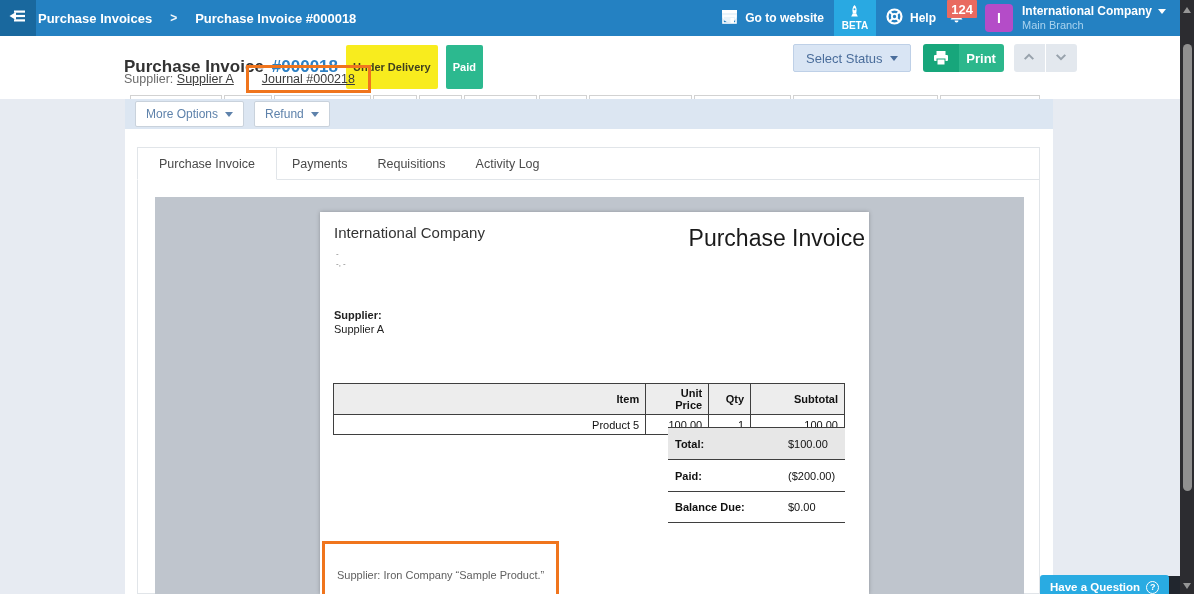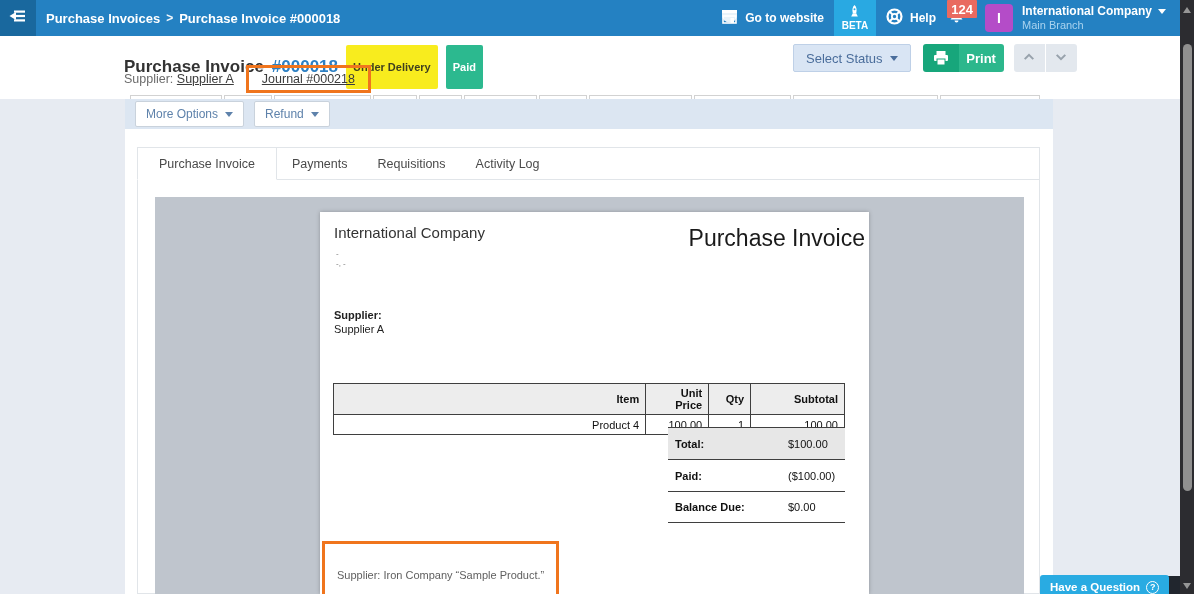--- a/index.html
+++ b/index.html
@@ -8,21 +8,21 @@
     font-family:"Liberation Sans", sans-serif;
     background:#e7ebf2;
     position:relative;
     overflow:hidden;
   }
   .abs { position:absolute; }
 
   
   .topbar { left:0; top:0; width:1180px; height:36px; background:#2481c2; display:flex; align-items:center; color:#fff; }
   .back-btn { width:36px; height:36px; background:#19689e; display:flex; align-items:center; justify-content:center; flex:0 0 auto; cursor:pointer; }
-  .breadcrumb { display:flex; align-items:center; gap:6px; margin-left:10px; font-size:13px; font-weight:bold;text-align:center; }
+  .breadcrumb { display:flex; align-items:center; gap:18px; margin-left:2px; font-size:13px; font-weight:bold;text-align:center; }
   .crumb { cursor:pointer; }
   .crumb-sep { font-size:12px; font-weight:bold; opacity:.95; }
   .topbar-right { margin-left:auto; display:flex; align-items:center; height:36px; }
   .tb-item { display:flex; align-items:center; gap:7px; font-size:12px; font-weight:bold; cursor:pointer; }
   .beta-tile { width:42px; height:36px; background:#29a9e2; display:flex; flex-direction:column; align-items:center; justify-content:center; font-size:10px; font-weight:bold; margin:0 10px; cursor:pointer; }
   .bell-wrap { position:relative; margin:0 20px 0 12px; cursor:pointer; }
   .bell-badge { position:absolute; top:-7px; right:-12px; background:#e96a60; color:#fff; font-size:13px; font-weight:bold; border-radius:1px; padding:1.5px 4px; }
   .avatar { width:28px; height:28px; border-radius:4px; background:#b44cc8; color:#fff; font-size:14px; font-weight:bold; display:flex; align-items:center; justify-content:center; cursor:pointer; }
   .company-block { margin:0 14px 0 9px; line-height:1.15; cursor:pointer; }
   .company-line1 { font-size:12px; font-weight:bold; display:flex; align-items:center; gap:6px; }
@@ -279,36 +279,36 @@
     <thead>
       <tr>
         <th class="col-item">Item</th>
         <th class="col-price">Unit Price</th>
         <th class="col-qty">Qty</th>
         <th class="col-sub">Subtotal</th>
       </tr>
     </thead>
     <tbody>
       <tr>
-        <td>Product 4</td>
+        <td>Product 5</td>
         <td>100.00</td>
         <td>1</td>
         <td>100.00</td>
       </tr>
     </tbody>
   </table>
 
   <div class="totals">
     <div class="trow hl">
       <span class="t-lbl">Total:</span>
       <span class="t-val">$100.00</span>
     </div>
     <div class="trow">
       <span class="t-lbl">Paid:</span>
-      <span class="t-val">($100.00)</span>
+      <span class="t-val">($200.00)</span>
     </div>
     <div class="trow">
       <span class="t-lbl">Balance Due:</span>
       <span class="t-val">$0.00</span>
     </div>
   </div>
 
   <div class="footer-note-box">
     <span class="footer-note">Supplier: Iron Company “Sample Product.”</span>
   </div>

